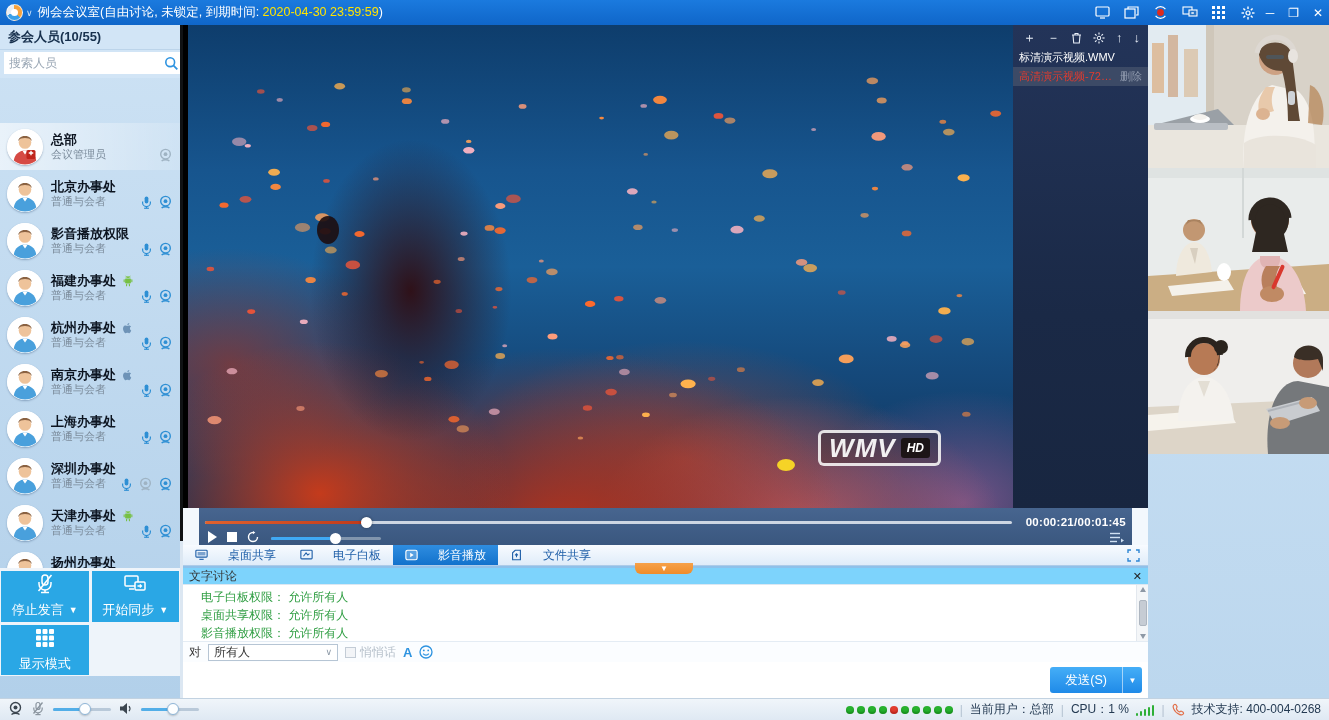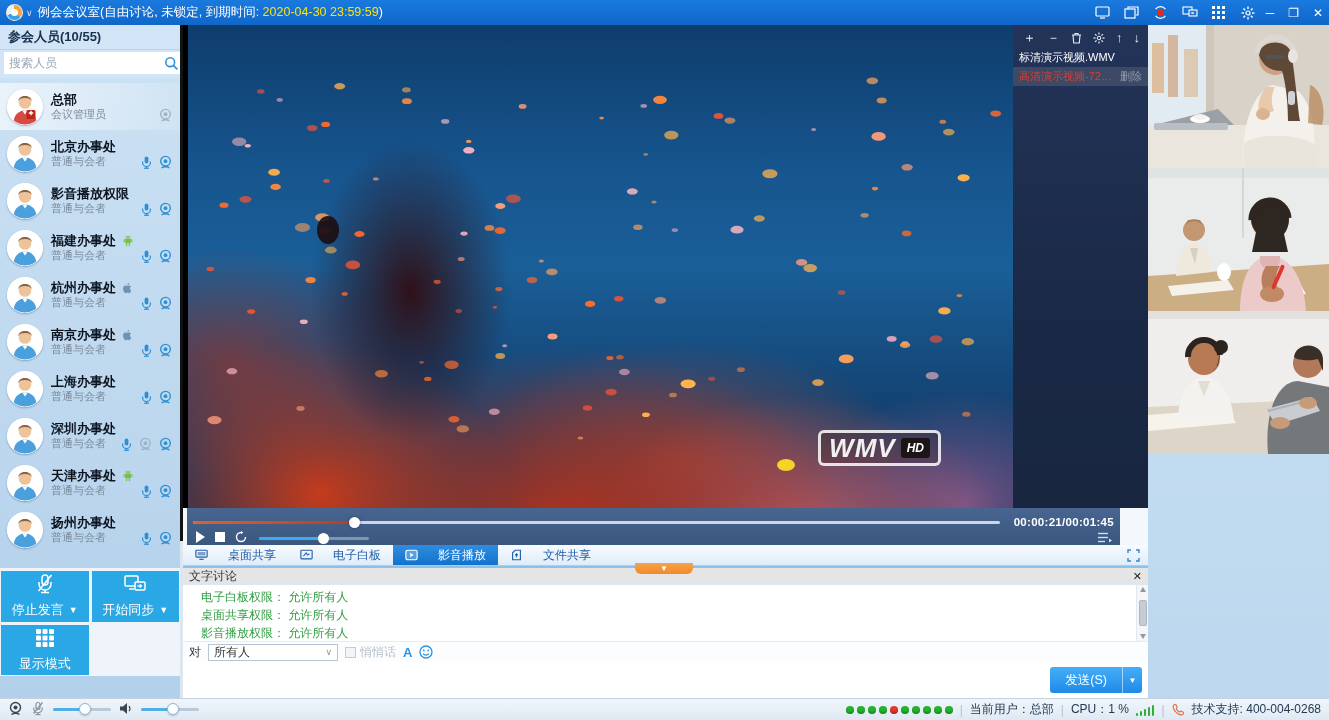--- a/index.html
+++ b/index.html
@@ -22,21 +22,21 @@
 
   
   .sidebar{position:absolute;left:0;top:25px;width:180px;height:673px;background:linear-gradient(#cde2f4,#b2d0ea);overflow:hidden;}
   .side-head{height:25px;background:#d2e5f6;display:flex;align-items:center;padding:0 8px;font-weight:bold;color:#17304d;font-size:13px;border-bottom:1px solid #bcd4ea;}
   .search-row{height:28px;background:#d2e5f6;display:flex;align-items:flex-start;padding:2px 4px 4px;}
   .search-box{flex:1;height:22px;background:#fff;display:flex;align-items:center;padding:0 5px;}
   .search-box input{flex:1;border:none;outline:none;font-size:12px;color:#333;background:transparent;font-family:inherit;}
   .search-box input::placeholder{color:#9aa7b5;}
   .plist{padding-top:5px;}
   .prow{height:47px;display:flex;align-items:center;padding:0 7px;position:relative;}
-  .prow.hl{background:linear-gradient(90deg,rgba(255,255,255,.6),rgba(255,255,255,.12));}
+  .prow.hl{background:linear-gradient(90deg,rgba(255,255,255,.6),rgba(255,255,255,.12));margin-top:40px;}
   .pavatar{width:36px;height:36px;border-radius:50%;background:#fff;box-shadow:0 1px 2px rgba(30,60,100,.35);flex:0 0 auto;overflow:hidden;}
   .pinfo{flex:1;margin-left:8px;min-width:0;}
   .pname{font-size:13px;font-weight:bold;color:#0c1420;display:flex;align-items:center;gap:5px;line-height:15px;}
   .prole{font-size:11px;color:#7b8b9b;line-height:13px;margin-top:3px;}
   .picons{display:flex;align-items:center;gap:5px;align-self:flex-end;margin-bottom:7px;}
   .picons svg{display:block;}
 
   
   .btn-grid{position:absolute;left:0;bottom:22px;width:180px;height:108px;display:grid;grid-template-columns:1fr 1fr;grid-template-rows:1fr 1fr;gap:3px;background:#eef4fa;padding:3px 1px 1px 1px;}
   .bigbtn{background:#2aa7e5;color:#fff;display:flex;flex-direction:column;align-items:center;justify-content:center;gap:6px;cursor:pointer;}
@@ -65,21 +65,21 @@
   .wmv .hd{margin-left:5px;background:rgba(20,14,10,.85);color:#fff;font-size:12px;font-weight:bold;padding:3px 6px;border-radius:3px;font-style:italic;}
 
   .playlist{position:absolute;right:0;top:0;width:135px;height:483px;background:linear-gradient(#233459,#1a2946 60%,#182640);}
   .pl-toolbar{display:flex;justify-content:flex-end;align-items:center;gap:11px;padding:6px 8px 4px;color:#e8eef7;}
   .pl-toolbar .pli{font-size:13px;line-height:1;cursor:pointer;display:flex;align-items:center;}
   .pl-item{height:19px;display:flex;align-items:center;padding:0 6px;font-size:11px;color:#fff;white-space:nowrap;overflow:hidden;cursor:pointer;}
   .pl-item.sel{background:#3c4a66;color:#e23b2e;}
   .pl-item .pl-name{flex:1;overflow:hidden;text-overflow:ellipsis;}
   .pl-item .pl-del{color:#939db1;margin-left:4px;font-size:11px;}
 
-  .playerbar{position:absolute;left:4px;top:483px;width:933px;height:37px;background:linear-gradient(#47658f,#3a577f);}
+  .playerbar{position:absolute;left:16px;top:483px;width:933px;height:37px;background:linear-gradient(#47658f,#3a577f);}
   .prog-row{position:absolute;left:6px;top:10px;right:120px;height:9px;display:flex;align-items:center;}
   .prog-track{position:relative;width:100%;height:3px;background:#cdd6e2;border-radius:2px;}
   .prog-fill{position:absolute;left:0;top:0;height:3px;background:linear-gradient(90deg,#e0622e,#c03a1a);border-radius:2px;}
   .prog-thumb{position:absolute;top:-4px;width:11px;height:11px;border-radius:50%;background:#fff;box-shadow:0 0 3px rgba(0,0,0,.4);}
   .ptime{position:absolute;right:6px;top:8px;color:#fff;font-size:11.5px;font-weight:bold;letter-spacing:.3px;}
   .pctrl{position:absolute;left:8px;top:23px;display:flex;align-items:center;gap:10px;color:#fff;}
   .pctrl .pc{display:flex;align-items:center;cursor:pointer;}
   .vol{position:absolute;left:72px;top:28px;width:110px;height:5px;display:flex;align-items:center;}
   .vol-track{position:relative;width:100%;height:3px;background:#8195ad;border-radius:2px;}
   .vol-fill{position:absolute;left:0;top:0;height:3px;background:#3fa9f5;border-radius:2px;}
@@ -89,21 +89,21 @@
   .tabbar{position:absolute;left:0;top:520px;width:965px;height:21px;background:linear-gradient(#f8fbff,#dfecf9);border-bottom:1px solid #aecbe8;display:flex;align-items:stretch;}
   .tab{display:flex;align-items:center;gap:20px;padding:0 12px;font-size:12px;color:#1f5fa8;cursor:pointer;}
   .tab svg{display:block;}
   .tab.active{background:linear-gradient(#2f8de0,#1272cc);color:#fff;}
   .tab-fs{margin-left:auto;display:flex;align-items:center;padding:0 8px;color:#2e86d4;cursor:pointer;}
 
   .collapse-handle{position:absolute;left:452px;top:538px;width:58px;height:11px;background:linear-gradient(#f6a149,#ef8c2a);border-radius:0 0 6px 6px;display:flex;align-items:center;justify-content:center;color:#fff;font-size:8px;line-height:1;cursor:pointer;z-index:5;}
 
   
   .chat{position:absolute;left:0;top:541px;width:965px;height:132px;background:#fff;border-top:2px solid #8ec1ea;display:flex;flex-direction:column;}
-  .chat-head{height:17px;background:#e5e5e5;border-bottom:1px solid #dbe7f2;display:flex;align-items:center;padding:0 6px;font-size:12px;color:#333;}
+  .chat-head{height:17px;background:#7dd3fc;border-bottom:1px solid #dbe7f2;display:flex;align-items:center;padding:0 6px;font-size:12px;color:#333;}
   .chat-close{margin-left:auto;color:#222;font-size:11px;cursor:pointer;line-height:1;}
   .chat-body{flex:1;position:relative;overflow:hidden;}
   .chat-msgs{position:absolute;left:0;top:0;right:12px;bottom:0;padding:3px 6px;margin-left:12px;}
   .chat-msg{color:#2f9e42;font-size:12px;line-height:18px;}
   .chat-scroll{position:absolute;right:0;top:0;width:12px;bottom:0;background:#f4f6f8;border-left:1px solid #e3e8ee;display:flex;flex-direction:column;align-items:center;justify-content:space-between;padding:2px 0;}
   .sc-arrow{width:0;height:0;border-left:3.5px solid transparent;border-right:3.5px solid transparent;}
   .sc-up{border-bottom:5px solid #8d98a5;}
   .sc-down{border-top:5px solid #8d98a5;}
   .sc-thumb{width:8px;height:26px;background:#c6ccd4;border-radius:2px;border:1px solid #aeb6c0;}
   .chat-toolbar{height:21px;background:#fbfdff;border-top:1px solid #e4ecf4;display:flex;align-items:center;padding:0 6px;gap:7px;font-size:12px;color:#333;}

